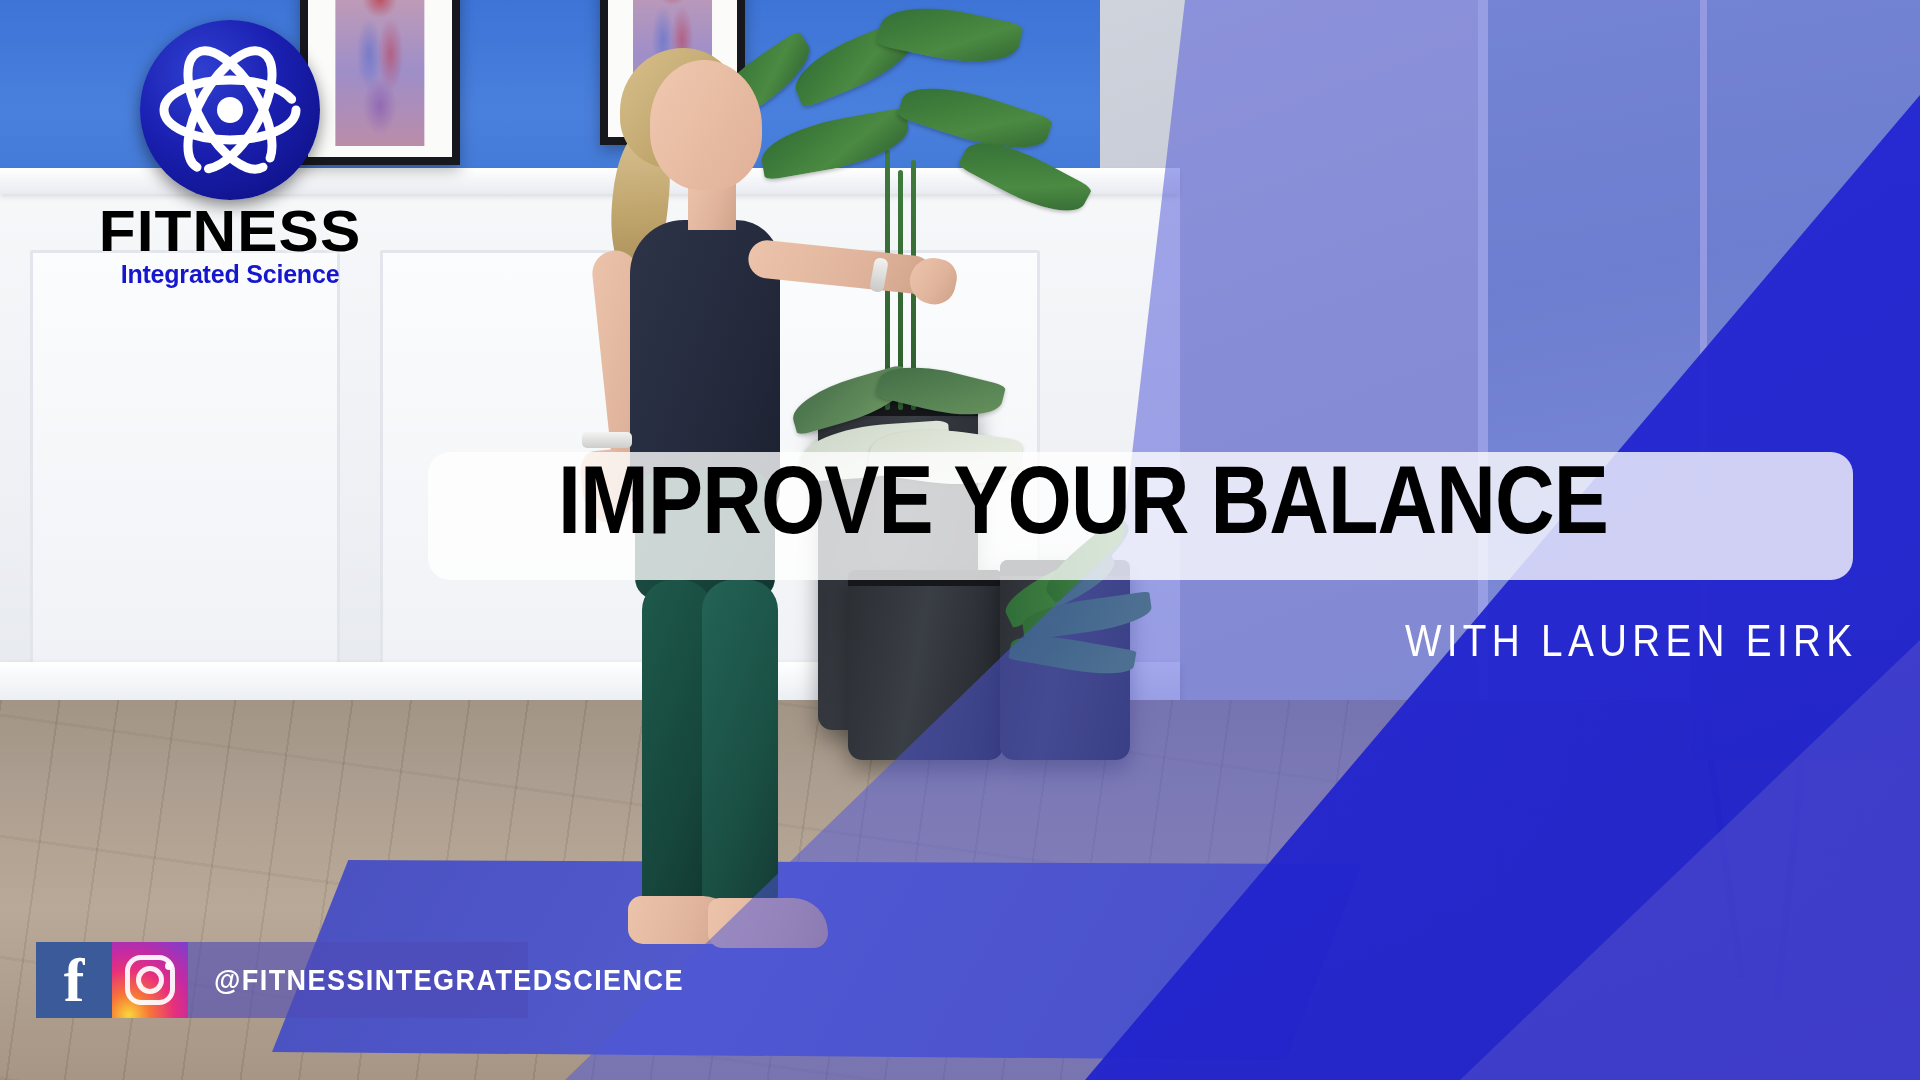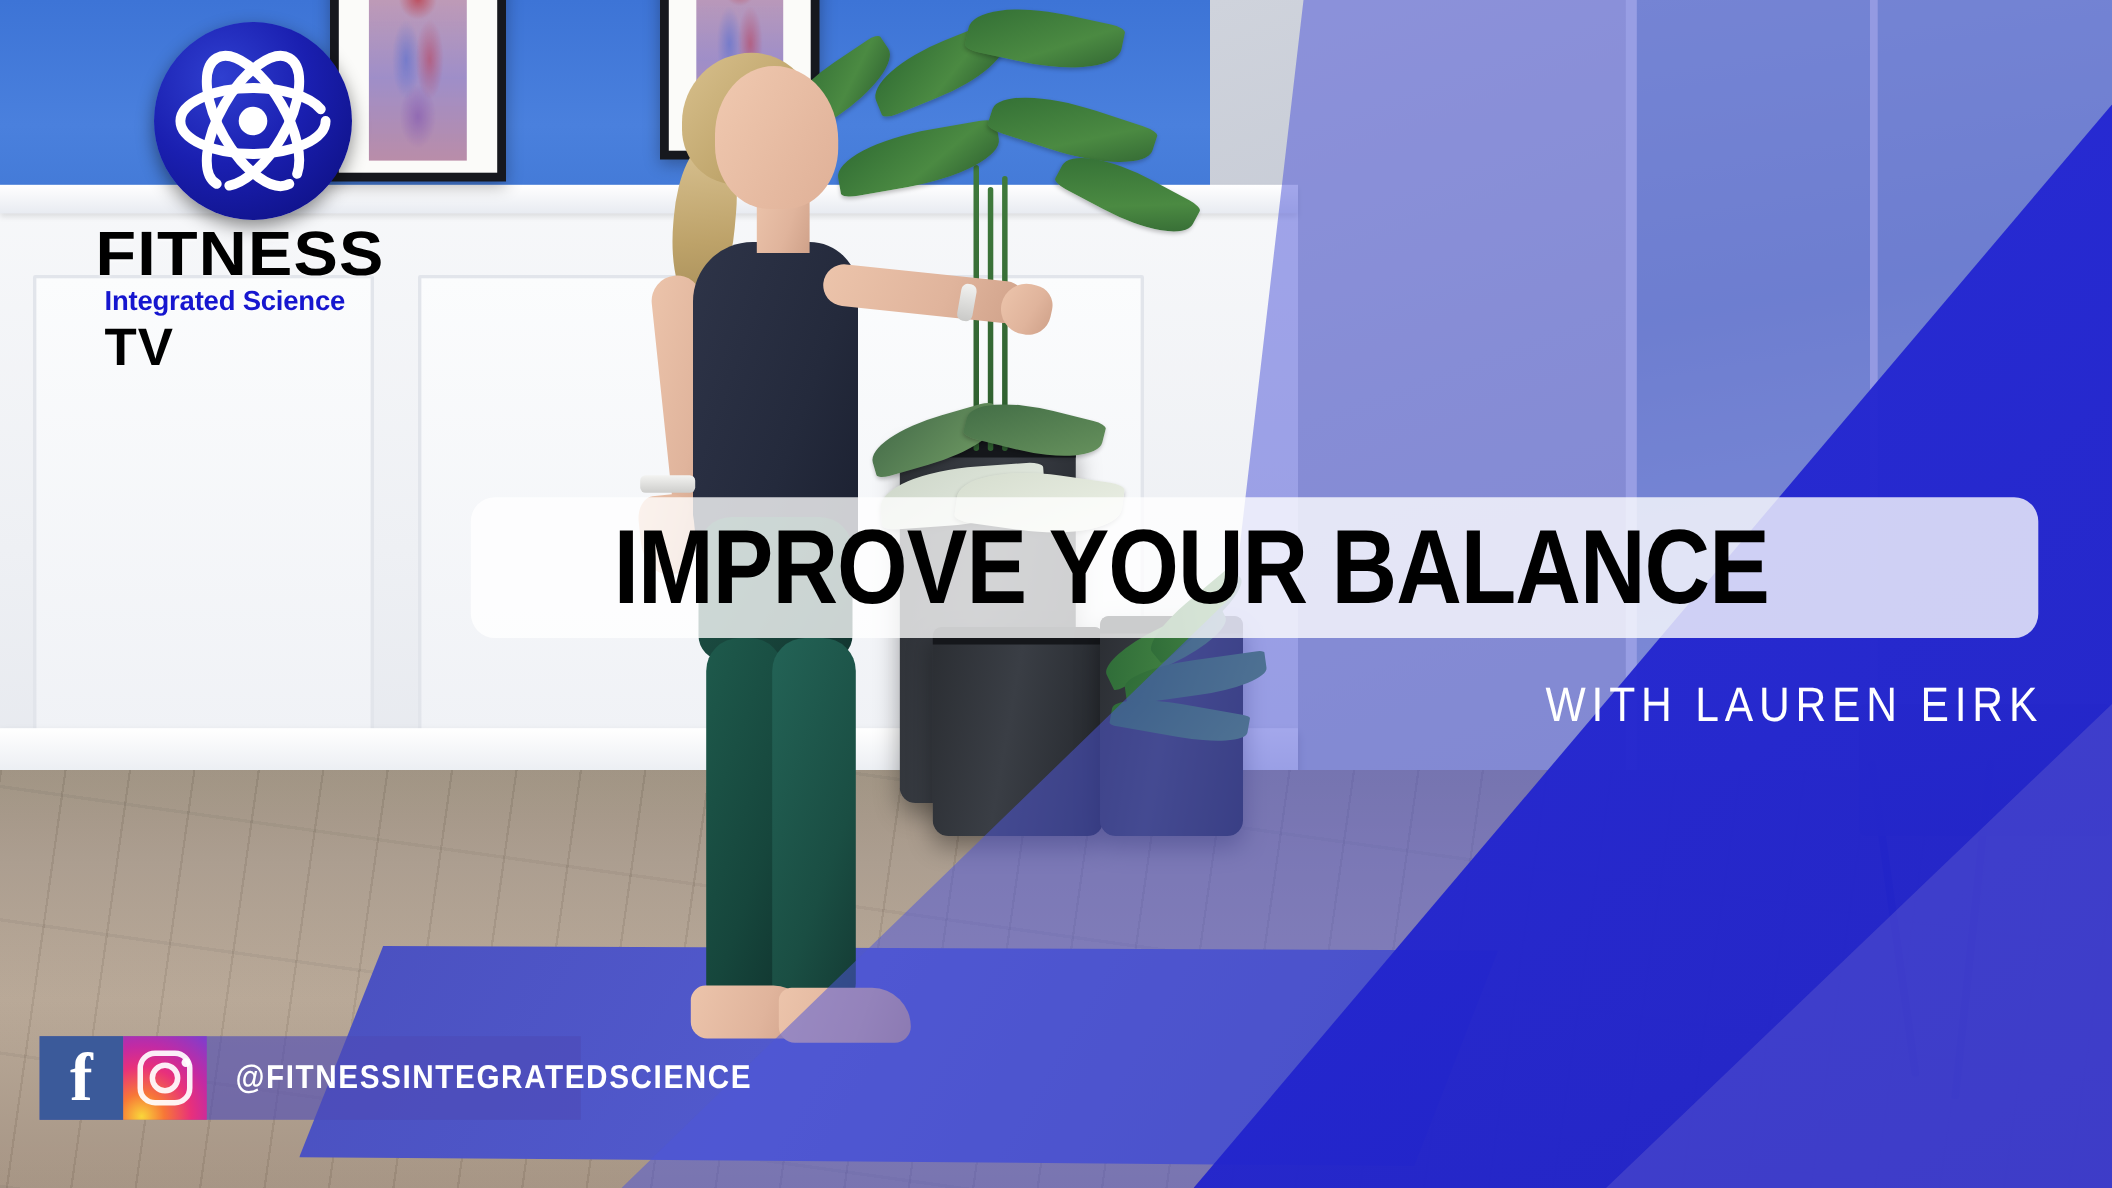--- a/index.html
+++ b/index.html
@@ -136,21 +136,21 @@
       background:#4f57d9; opacity:.52;
       clip-path:polygon(1185px 0px, 1920px 0px, 1920px 1080px, 1390px 1080px, 565px 1080px, 1122px 540px); }
   .band-solid { position:absolute; inset:0;
       background:linear-gradient(145deg,#2f31e0 0%,#2427d6 45%,#1f21c4 100%); opacity:.95;
       clip-path:polygon(1920px 95px, 1920px 1080px, 1085px 1080px); }
   .band-tint-br { position:absolute; inset:0;
       background:#6a63d0; opacity:.38;
       clip-path:polygon(1460px 1080px, 1920px 640px, 1920px 1080px); }
 
   
-  .logo { position:absolute; left:95px; top:20px; width:270px; height:350px; text-align:left; }
+  .logo { position:absolute; left:95px; top:20px; width:270px; height:350px; text-align:center; }
   .atom-wrap { width:180px; height:180px; margin:0 auto; position:relative; }
   .atom-circle { position:absolute; inset:0; border-radius:50%;
       background:radial-gradient(circle at 34% 28%, #2f3fd0 0%, #1a1fb0 45%, #0b0d7a 100%);
       box-shadow:0 6px 16px rgba(0,0,0,.45); }
   .atom-svg { position:absolute; inset:0; }
   .brand-fitness { font-size:57px; font-weight:700; letter-spacing:1px; color:#000;
       line-height:.95; margin-top:4px; transform:scaleX(1.06);
       text-shadow:0 2px 3px rgba(255,255,255,.55); }
   .brand-sub { font-size:25px; font-weight:700; color:#1616cf; letter-spacing:-.2px; margin-top:2px;
       text-shadow:0 1px 2px rgba(255,255,255,.5); }
@@ -160,21 +160,21 @@
   
   .ep-badge { position:absolute; left:1437px; top:23px; width:268px; height:88px;
       border-radius:14px; background:rgba(255,255,255,.80);
       display:flex; align-items:center; justify-content:center; }
   .ep-num { font-size:70px; font-weight:700; color:#0a0a0a; letter-spacing:4px;
       transform:scaleX(.9); line-height:1; }
 
   
   .title-bar { position:absolute; left:428px; top:452px; width:1425px; height:128px;
       border-radius:22px; background:rgba(255,255,255,.78);
-      display:flex; align-items:center; }
+      display:flex; }
   .title-text { font-size:96px; font-weight:700; color:#000; letter-spacing:-1px;
       transform:scaleX(.86); transform-origin:left center;
       margin-left:130px; white-space:nowrap; line-height:1; }
 
   .subtitle { position:absolute; left:1405px; top:616px; width:440px; height:58px;
       color:#fff; font-size:44px; font-weight:400; letter-spacing:6px;
       transform:scaleX(.88); transform-origin:left center; white-space:nowrap; }
 
   
   .social-bar { position:absolute; left:36px; top:942px; width:492px; height:76px;
@@ -294,21 +294,20 @@
         <g fill="none" stroke="#ffffff" stroke-width="9" stroke-linecap="round">
           <ellipse cx="90" cy="90" rx="66" ry="30" transform="rotate(0 90 90)" stroke-dasharray="300 40"></ellipse>
           <ellipse cx="90" cy="90" rx="66" ry="30" transform="rotate(60 90 90)" stroke-dasharray="300 40"></ellipse>
           <ellipse cx="90" cy="90" rx="66" ry="30" transform="rotate(120 90 90)" stroke-dasharray="300 40"></ellipse>
         </g>
         <circle cx="90" cy="90" r="13" fill="#ffffff"></circle>
       </svg>
     </div>
     <div class="brand-fitness">FITNESS</div>
     <div class="brand-sub">Integrated Science</div>
-    <div class="brand-tv">TV</div>
   </div>
 
 
   <div class="title-bar">
     <span class="title-text">IMPROVE YOUR BALANCE</span>
   </div>
   <div class="subtitle">WITH LAUREN EIRK</div>
 
   <div class="social-bar">
     <div class="fb-icon">

